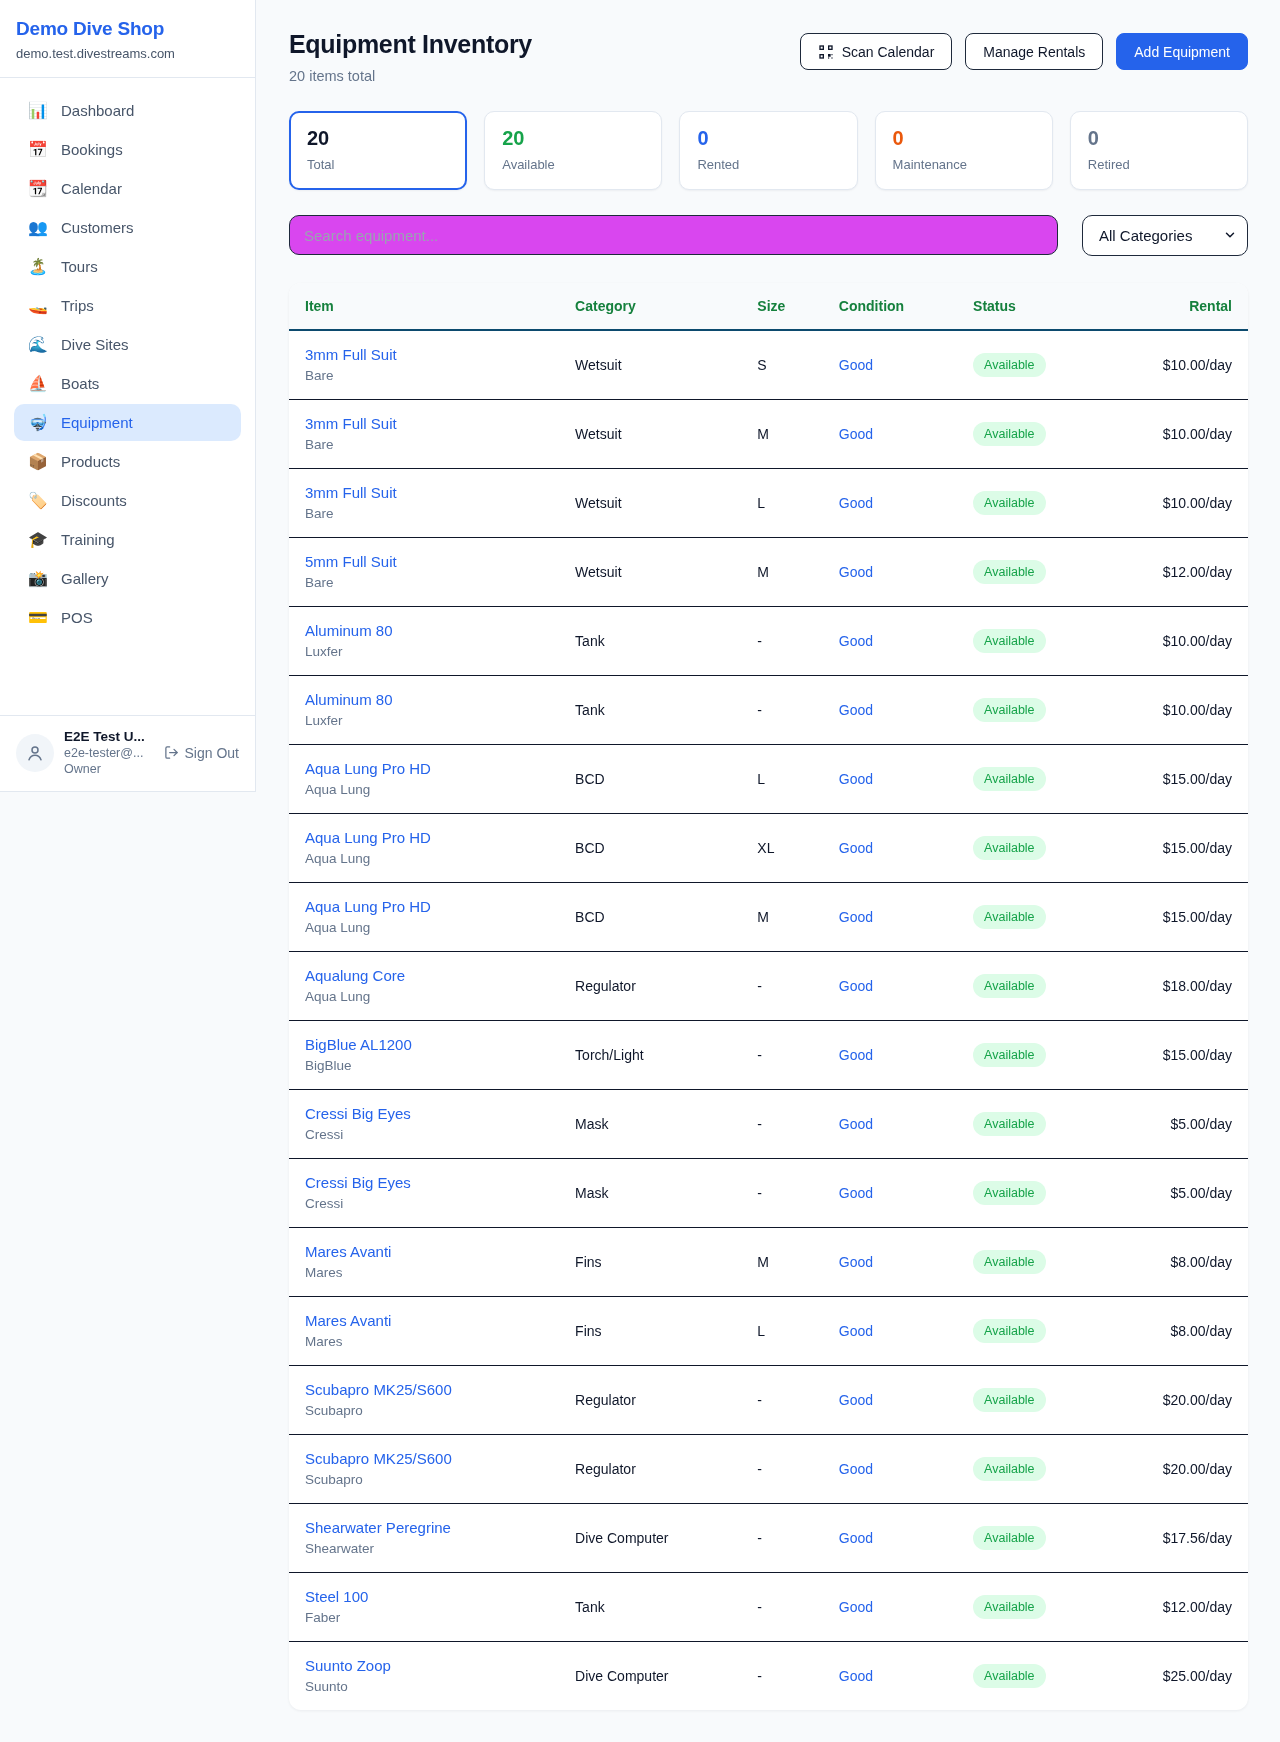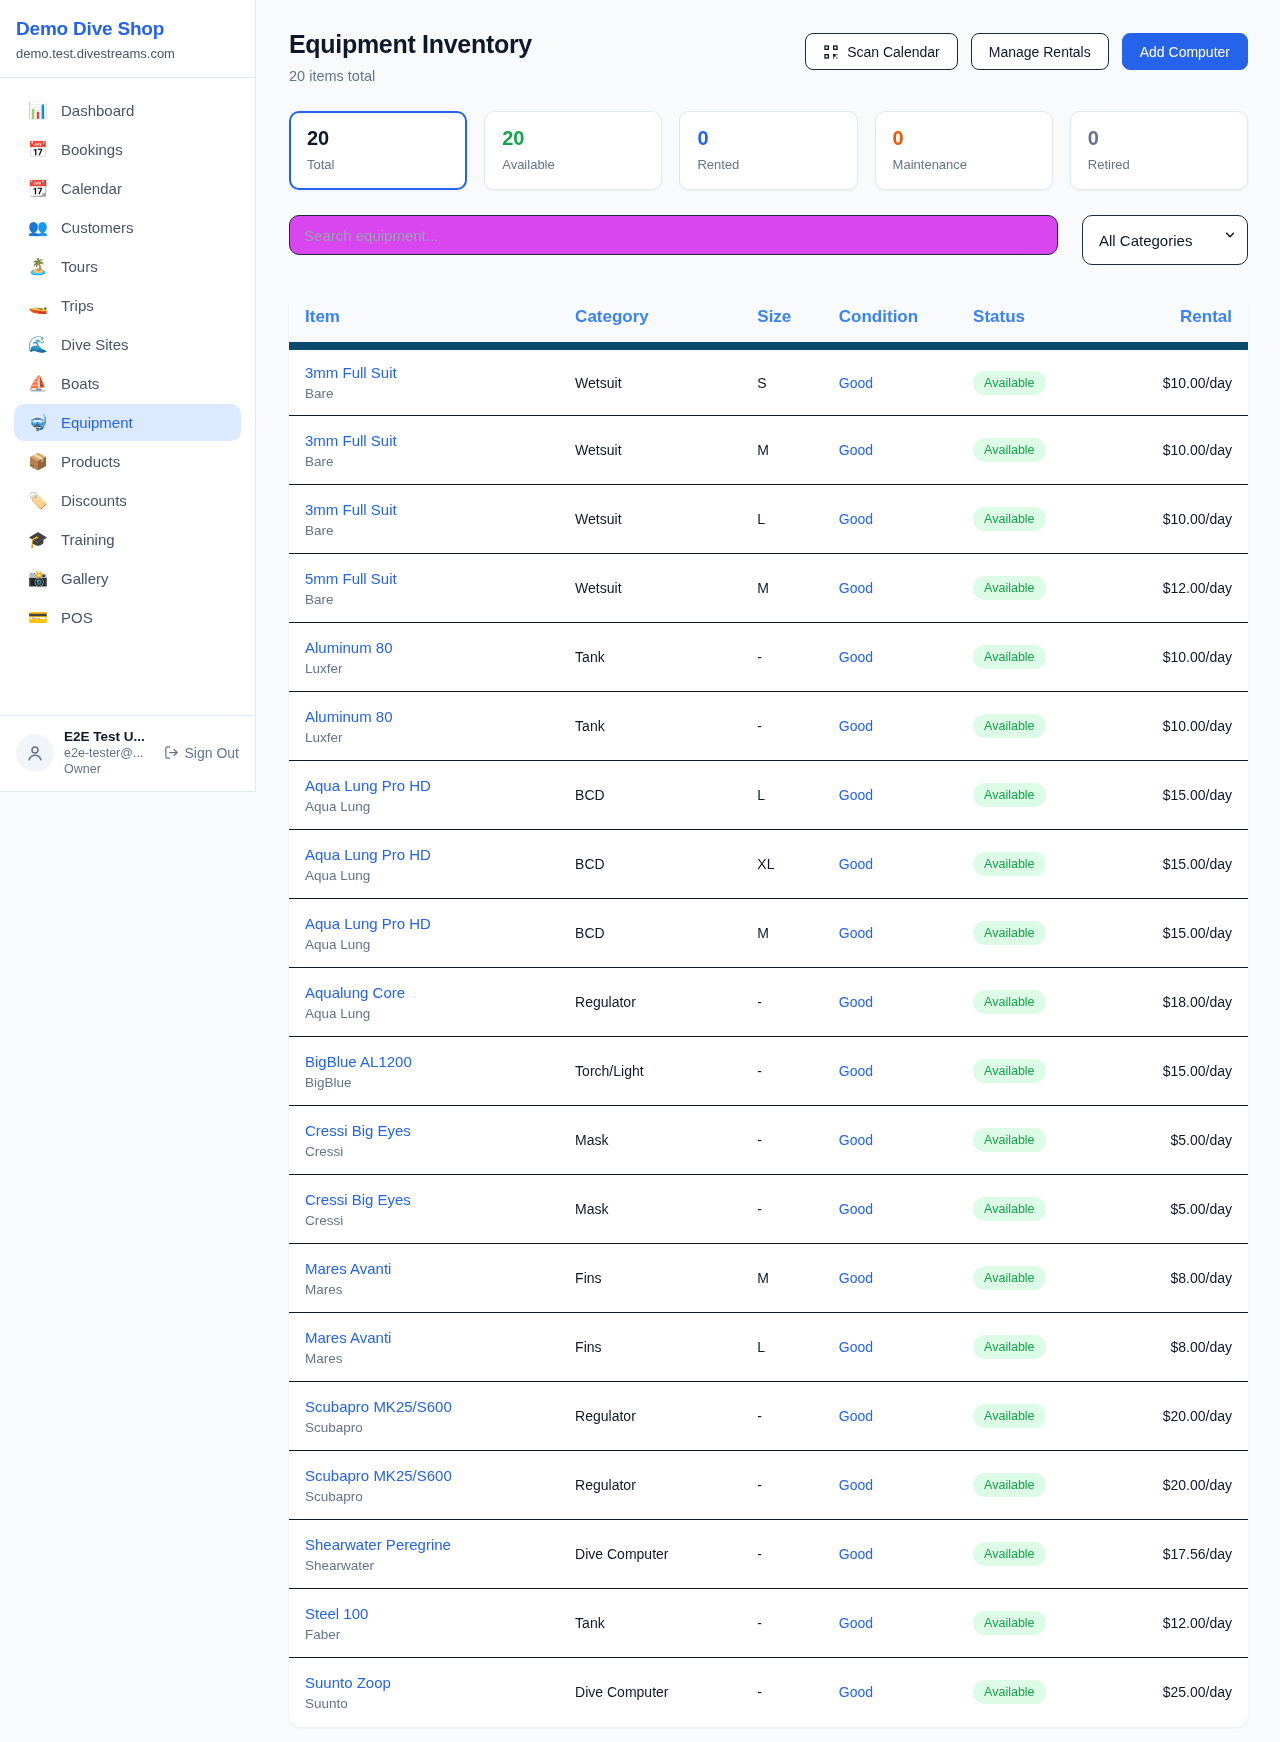--- a/index.html
+++ b/index.html
@@ -59,34 +59,34 @@
   .stat-label { font-size:13px; color:#64748b; margin-top:7px; }
   
   .filters { display:flex; gap:24px; margin-top:25px; }
   .search-input {
     flex:1; height:40px; border:1.5px solid #1e293b; border-radius:10px;
     padding:0 14px; font-size:15px; font-family:inherit; background:#d946ef; color:#0f172a; outline:none;
   }
   .search-input::placeholder { color:#9aa3b2; }
   .select-wrap { position:relative; width:166px; flex:none; }
   .category-select {
-    width:100%; height:50px; border:1.5px solid #1e293b; border-radius:10px;
+    width:100%; height:41px; border:1.5px solid #1e293b; border-radius:10px;
     padding:0 30px 0 16px; font-size:15px; font-family:inherit; background:#fff; color:#0f172a;
     appearance:none; -webkit-appearance:none; outline:none; cursor:pointer;
   }
   .select-chevron { position:absolute; right:11px; top:13px; pointer-events:none; }
   
   .table-card {
     margin-top:27px; background:#fff; border-radius:12px; overflow:hidden;
     box-shadow:0 1px 3px rgba(15,23,42,.06); margin-bottom:34px;
   }
   table { width:100%; border-collapse:collapse; }
   thead th {
-    background:#f8fafc; text-align:left; font-size:17px; font-weight:700; color:#3b82f6;
-    padding:15px 8px; border-bottom:8px solid #0c4a6e;
+    background:#f8fafc; text-align:left; font-size:14px; font-weight:700; color:#15803d;
+    padding:15px 8px; border-bottom:2px solid #0c4a6e;
   }
   thead th:first-child { padding-left:16px; }
   thead th:last-child { text-align:right; padding-right:16px; }
   tbody td { padding:14px 8px; height:69px; vertical-align:middle; }
   tbody tr + tr td { border-top:1px solid #0f172a; }
   td.c-item { padding-left:16px; }
   .item-name { color:#2563eb; font-size:15px; font-weight:500; text-decoration:none; cursor:pointer; }
   .item-brand { color:#64748b; font-size:13.5px; margin-top:4px; }
   td.c-cat, td.c-size { font-size:14px; color:#0f172a; }
   .cond-link { color:#2563eb; font-size:14px; text-decoration:none; cursor:pointer; }
@@ -211,21 +211,21 @@
             <rect x="16" y="3" width="5" height="5"></rect>
             <rect x="3" y="16" width="5" height="5"></rect>
           <path d="M16 16h2v2h-2zM21 16v0M16 21h0M21 21v0"></path>
         </svg>
         <span>Scan Calendar</span>
       </button>
       <button class="btn btn-outline">
         <span>Manage Rentals</span>
       </button>
       <button class="btn btn-primary">
-        <span>Add Computer</span>
+        <span>Add Equipment</span>
       </button>
     </div>
   </div>
 
   <div class="stats" id="stats-row">
   <div class="stat-card selected">
     <div class="stat-value" style="color: rgb(15, 23, 42);">20</div>
     <div class="stat-label">Total</div>
   </div>
 

